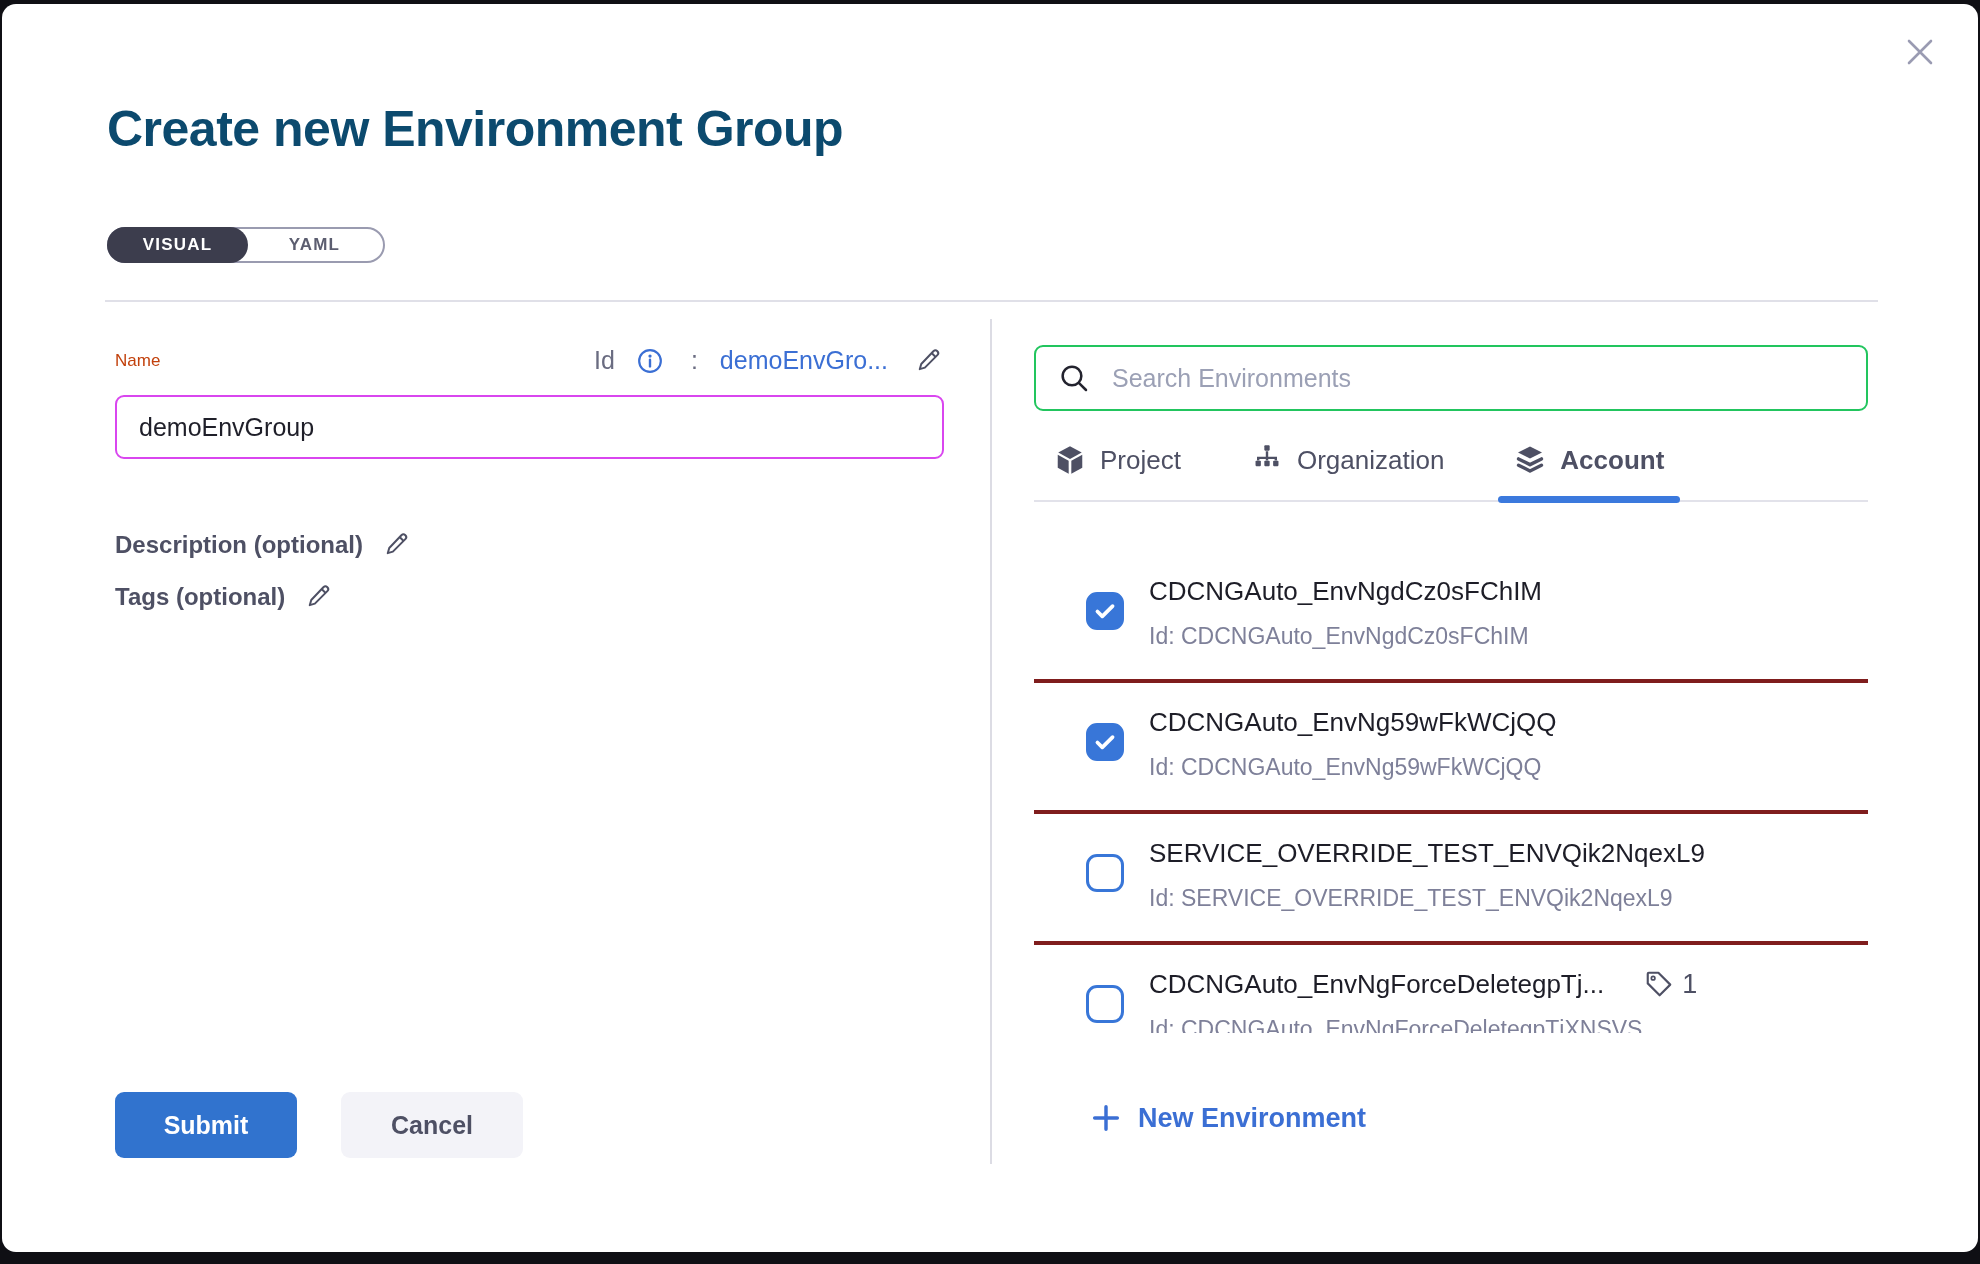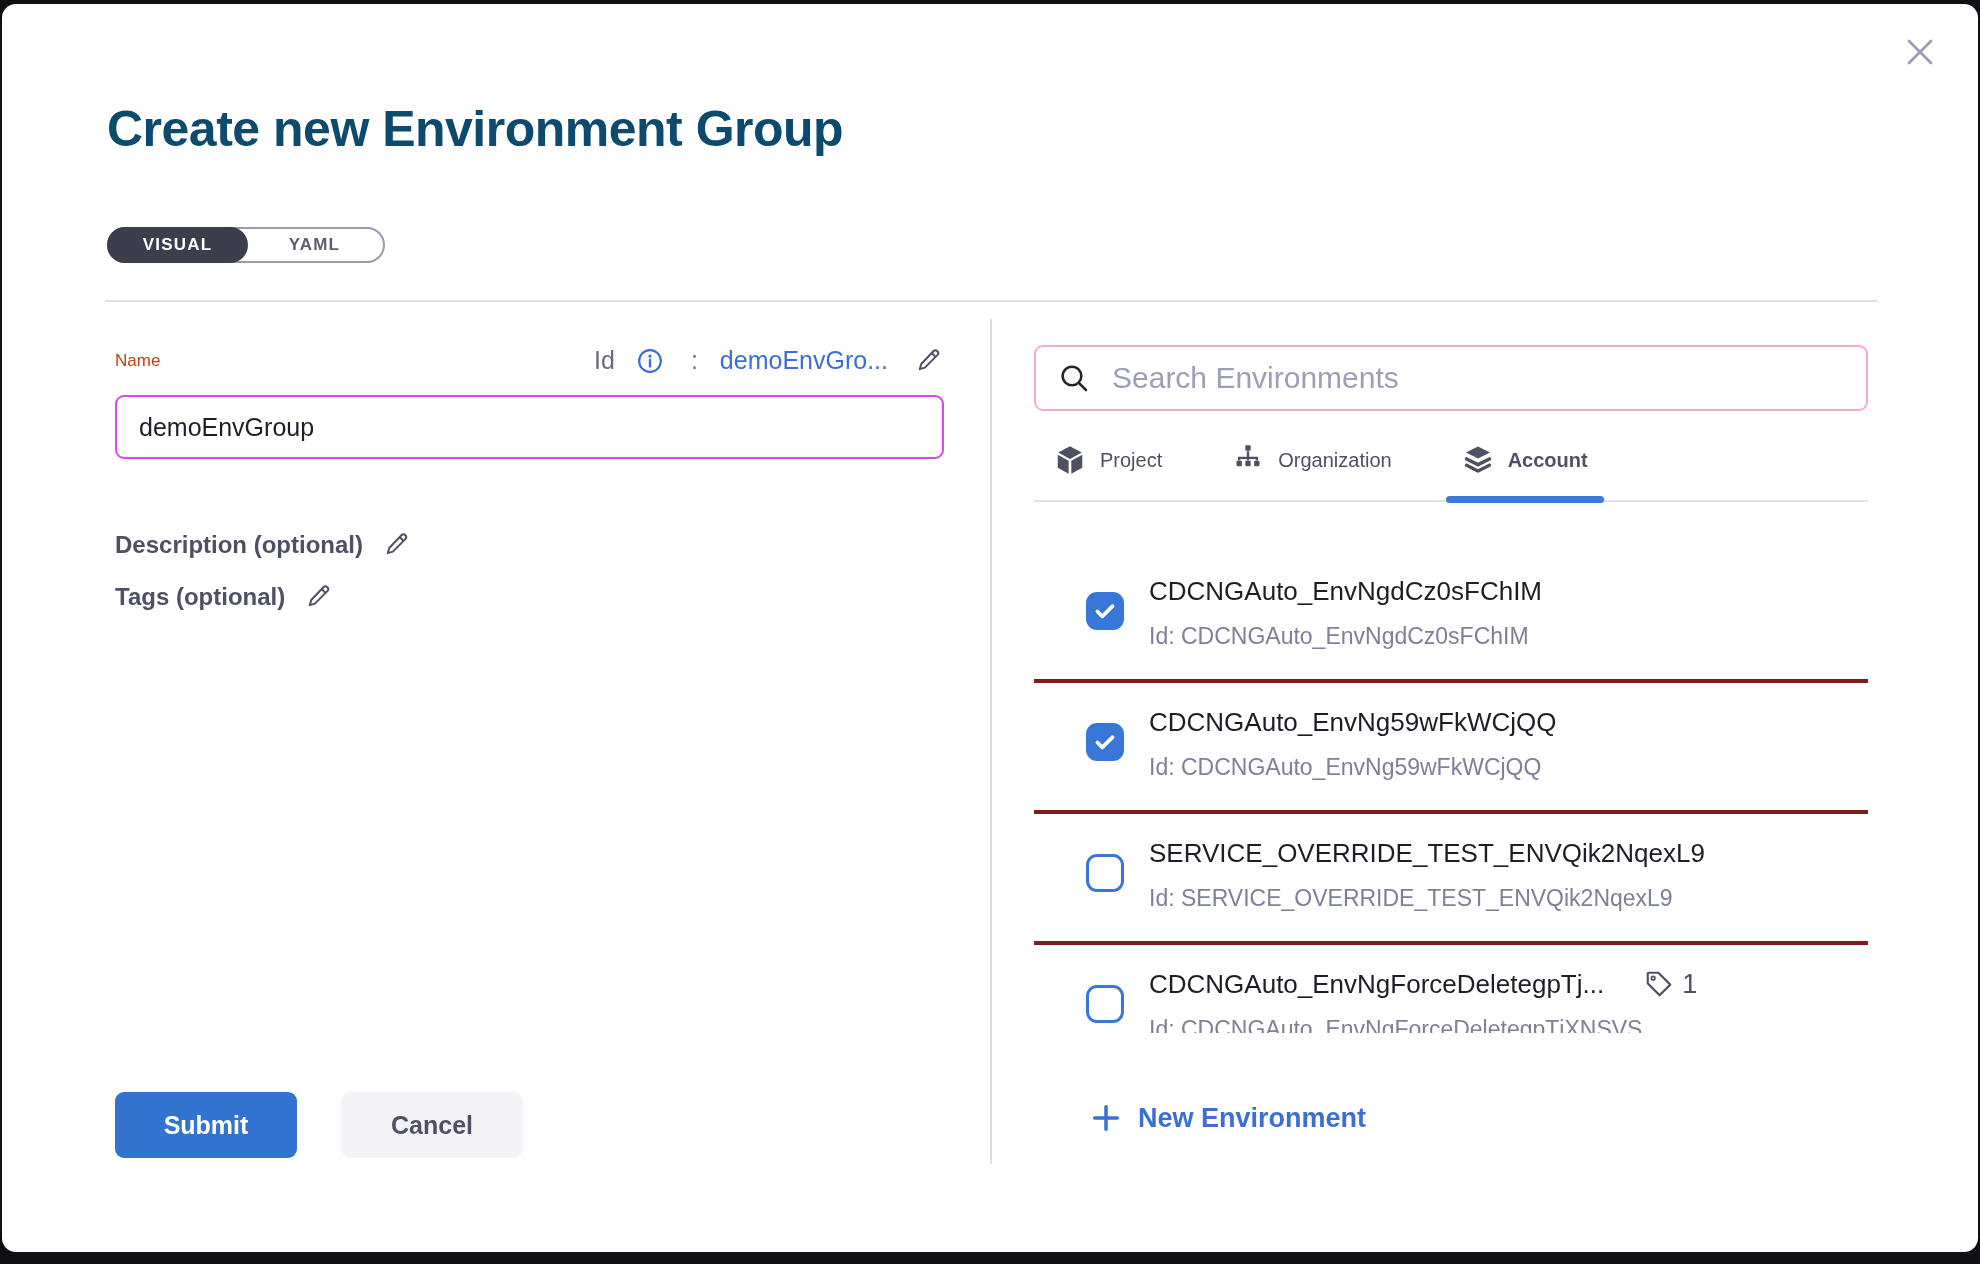--- a/index.html
+++ b/index.html
@@ -63,35 +63,35 @@
     font-family:"Liberation Sans","DejaVu Sans",sans-serif;
   }
   .btn.primary { background:#3173ce; color:#ffffff; }
   .btn.secondary { background:#f3f3f8; color:#4e5064; }
   
   .v-divider { position:absolute; left:988px; top:315px; width:2px; height:845px; background:#dcdce4; }
   
   .right-col { position:absolute; left:1032px; top:341px; width:834px; }
   .search-wrap { position:relative; width:834px; height:66px; }
   .search-input {
-    width:100%; height:100%; border:2px solid #f9a8d4; border-radius:9px;
-    font-size:30px; color:#1f1f29; padding:0 22px 0 76px; outline:none;
+    width:100%; height:100%; border:2px solid #22c55e; border-radius:9px;
+    font-size:25px; color:#1f1f29; padding:0 22px 0 76px; outline:none;
     font-family:"Liberation Sans","DejaVu Sans",sans-serif;
   }
   .search-input::placeholder { color:#9ba0b5; }
   .search-icon { position:absolute; left:24px; top:17px; }
   .tabs {
     display:flex; gap:38px; margin-top:33px; padding-left:4px;
     border-bottom:2px solid #e2e2ea; position:relative;
   }
   .tab {
     display:flex; align-items:center; gap:14px; padding:0 16px 24px 16px;
     position:relative; cursor:pointer;
   }
-  .tab-label { font-size:20px; font-weight:500; color:#4e5064; }
+  .tab-label { font-size:26px; font-weight:500; color:#4e5064; }
   .tab.active .tab-label { font-weight:600; }
   .tab.active::after {
     content:""; position:absolute; left:0; right:0; bottom:-3px; height:7px;
     background:#3b79dd; border-radius:4px;
   }
   .env-list { width:834px; height:531px; overflow:hidden; padding-top:50px; }
   .env-row {
     height:131px; border-bottom:4px solid #7f1d1d; position:relative;
     padding:22px 0 0 115px; cursor:pointer;
   }

